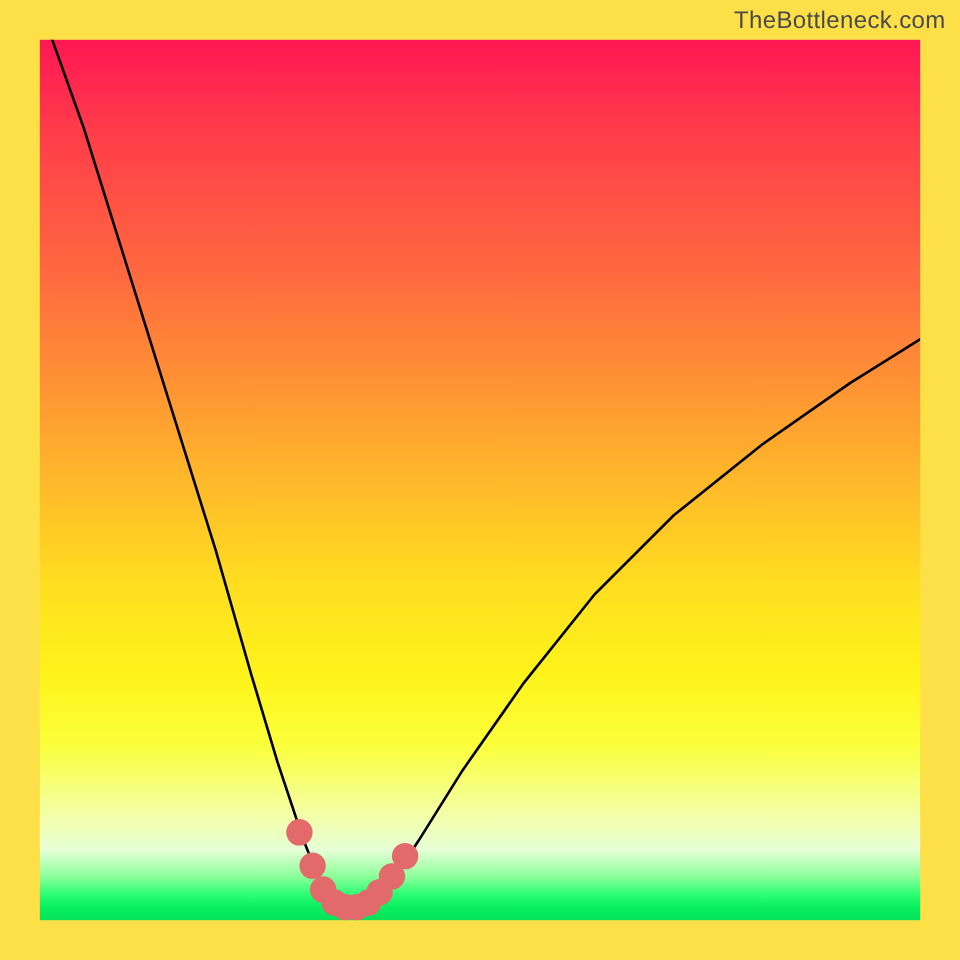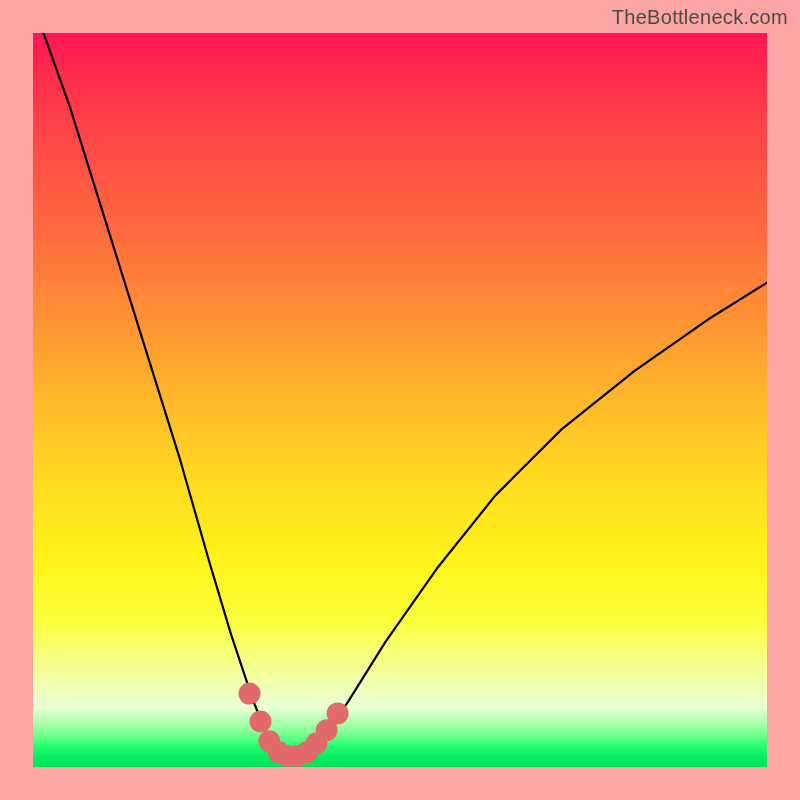--- a/index.html
+++ b/index.html
@@ -8,21 +8,21 @@
     width: 800px;
     height: 800px;
     overflow: hidden;
     background: #000;
     font-family: Arial, Helvetica, sans-serif;
   }
   .stage {
     position: relative;
     width: 800px;
     height: 800px;
-    background: #fca5a5;
+    background: #fde047;
   }
   .watermark {
     position: absolute;
     top: 6px;
     right: 12px;
     color: #4a4a4a;
     font-size: 20px;
     font-weight: 400;
     letter-spacing: 0.3px;
     z-index: 5;

